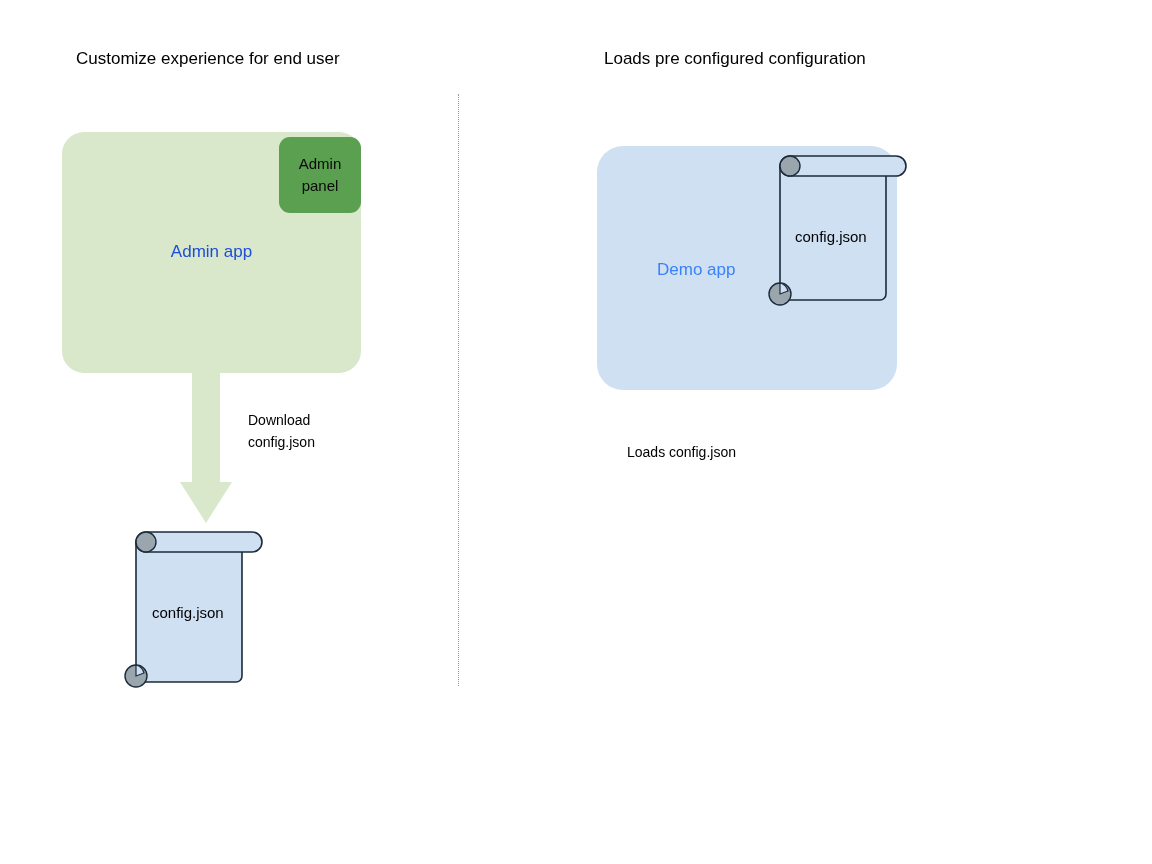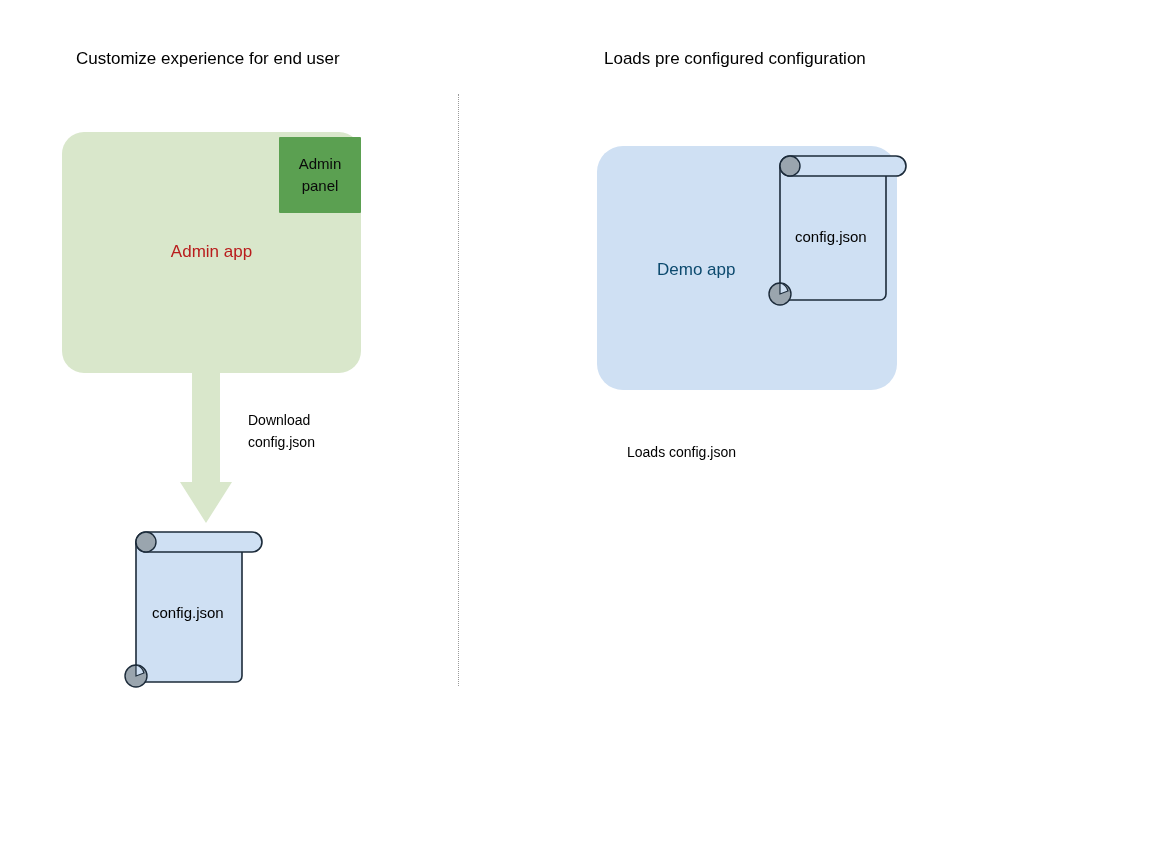--- a/index.html
+++ b/index.html
@@ -52,32 +52,32 @@
     background: #d9e7cb;
     border-radius: 22px;
   }
   #admin-app-label {
     position: absolute;
     left: 0;
     right: 0;
     top: 110px;
     text-align: center;
     font-size: 17px;
-    color: #b91c1c;
+    color: #1d4ed8;
   }
 
   
   #admin-panel-box {
     position: absolute;
     left: 279px;
     top: 137px;
     width: 82px;
     height: 76px;
     background: #5ba051;
-    border-radius: 1px;
+    border-radius: 11px;
     display: flex;
     align-items: center;
     justify-content: center;
   }
   #admin-panel-label {
     font-size: 15px;
     line-height: 1.45;
     color: #0a0a0a;
     text-align: center;
     white-space: pre-line;
@@ -129,21 +129,21 @@
     width: 300px;
     height: 244px;
     background: #cfe0f3;
     border-radius: 26px;
   }
   #demo-app-label {
     position: absolute;
     left: 657px;
     top: 260px;
     font-size: 17px;
-    color: #0c4a6e;
+    color: #3b82f6;
   }
 
   #loads-config-label {
     position: absolute;
     left: 627px;
     top: 444px;
     font-size: 14px;
     color: #000;
     white-space: nowrap;
   }

